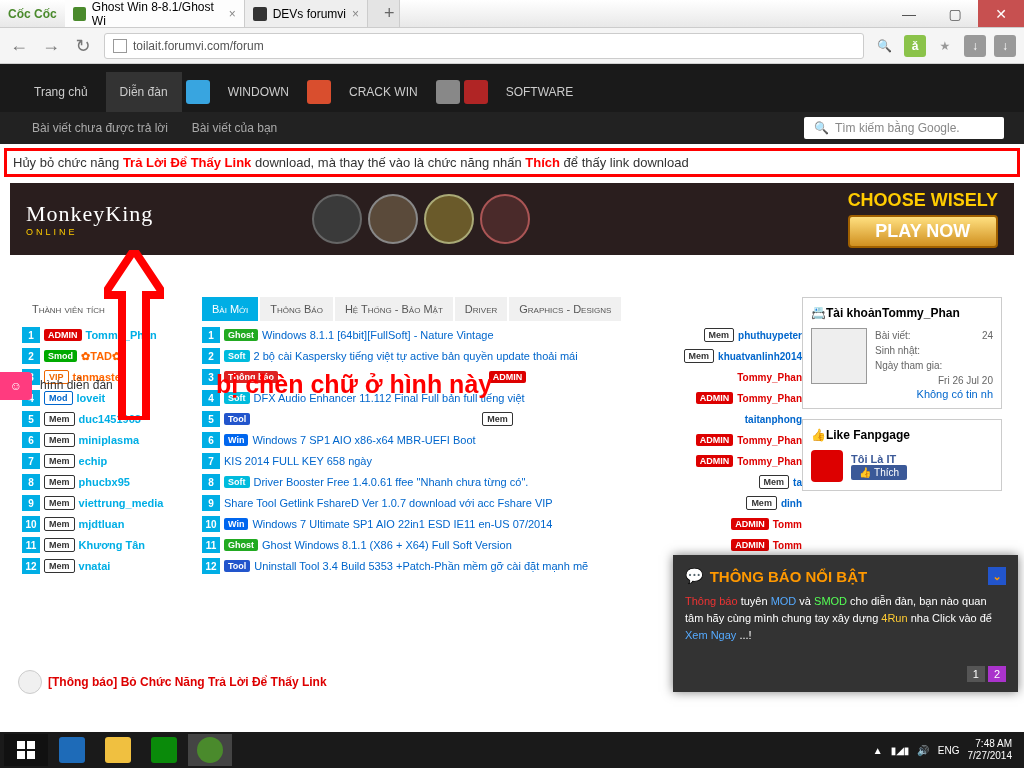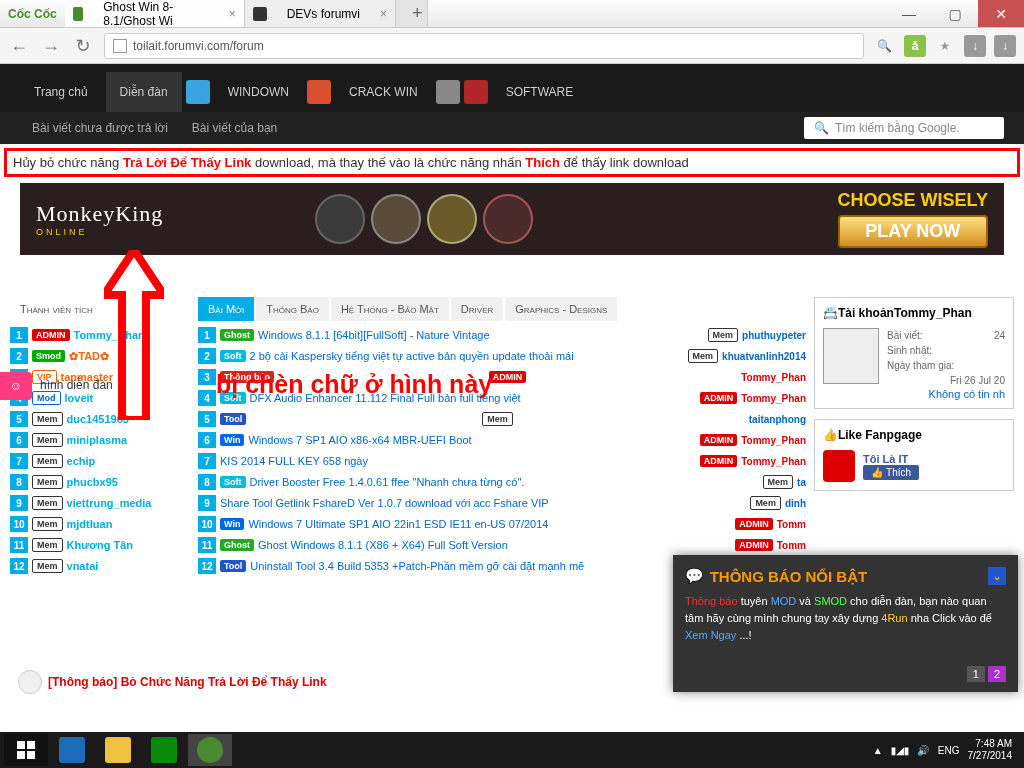--- a/index.html
+++ b/index.html
@@ -1,20 +1,20 @@
 <!DOCTYPE html>
 <html><head>
 <meta charset="utf-8">
 <style>
 *{margin:0;padding:0;box-sizing:border-box;font-family:Arial,sans-serif}
 body{width:1024px;height:768px;overflow:hidden;background:#fff;font-size:12px;position:relative}
 .titlebar{height:28px;background:linear-gradient(#fff,#e8e8e8);display:flex;align-items:center;border-bottom:1px solid #ccc}
 .titlebar .logo{padding:0 8px;font-weight:bold;color:#4a8a2c}
 .titlebar .tabs{display:flex;height:100%;flex:1}
-.tab{display:flex;align-items:center;padding:0 8px;border-right:1px solid #ccc;height:100%;max-width:180px;gap:20px;background:#fdfdfd}
+.tab{display:flex;align-items:center;padding:0 8px;border-right:1px solid #ccc;height:100%;max-width:180px;gap:6px;background:#fdfdfd}
 .tab.inactive{background:#eee}
 .tab .favicon{width:14px;height:14px;background:#4a8a2c;border-radius:2px}
 .tab .favicon.dev{background:#333}
 .tab .x{margin-left:auto;color:#888}
 .tab .plus{font-size:18px;color:#666;padding:0 8px}
 .winbtns{display:flex;height:100%}
 .winbtn{width:46px;height:100%;display:flex;align-items:center;justify-content:center;font-size:14px;color:#555}
 .winbtn.close{background:#c75050;color:#fff}
 .urlbar{height:36px;background:#f5f5f5;display:flex;align-items:center;padding:0 8px;gap:10px;border-bottom:1px solid #d0d0d0}
 .navbtn{width:22px;height:22px;display:flex;align-items:center;justify-content:center;color:#777;font-size:18px}
@@ -32,25 +32,25 @@
 .navicon{width:24px;height:24px;border-radius:3px}
 .navicon.win{background:#38a5e0}
 .navicon.crack{background:#d94e2e}
 .navicon.ghost{background:#888}
 .navicon.soft{background:#b02525}
 .navrow2{display:flex;align-items:center;height:32px;padding:0 20px;background:#222;color:#aaa}
 .navrow2 .lnk{padding:0 12px}
 .gsearch{margin-left:auto;background:#fff;padding:4px 10px;border-radius:2px;color:#888;width:200px;display:flex;align-items:center;gap:6px}
 .announce{border:3px solid red;margin:4px;padding:4px 6px;font-size:13px;color:#333}
 .announce .hl{color:red;font-weight:bold}
-.adbanner{height:72px;background:#2a1e1e;margin:6px 20px;display:flex;align-items:center;color:#fff;padding:0 16px;position:relative;overflow:hidden}
+.adbanner{height:72px;background:#2a1e1e;margin:6px 10px;display:flex;align-items:center;color:#fff;padding:0 16px;position:relative;overflow:hidden}
 .adbanner .mk{font-size:22px;font-family:serif;letter-spacing:1px}
 .adbanner .cw{margin-left:auto;color:#ffcc00;font-size:18px;font-weight:bold;text-align:center}
 .adbanner .pn{background:linear-gradient(#ffe080,#d09020);color:#fff;padding:4px 16px;border-radius:4px;border:2px solid #a06000;font-weight:bold;margin-top:4px}
-.columns{display:flex;padding:6px 10px;gap:8px}
+.columns{display:flex;padding:6px 22px;gap:0}
 .col1{width:180px}
 .col2{flex:1}
 .col3{width:200px}
 .tabbtns{display:flex;gap:2px;margin-bottom:4px}
 .tabbtn{padding:6px 10px;background:#f0f0f0;font-size:11px;color:#555;font-variant:small-caps}
 .tabbtn.on{background:#00aee5;color:#fff}
 .listrow{display:flex;align-items:center;height:20px;gap:4px;font-size:11px;margin-bottom:1px}
 .numbox{width:18px;height:16px;background:#00aee5;color:#fff;display:flex;align-items:center;justify-content:center;font-size:10px;font-weight:bold}
 .tag{padding:1px 4px;font-size:9px;color:#fff;border-radius:2px;font-weight:bold}
 .tag.admin{background:#d00}

